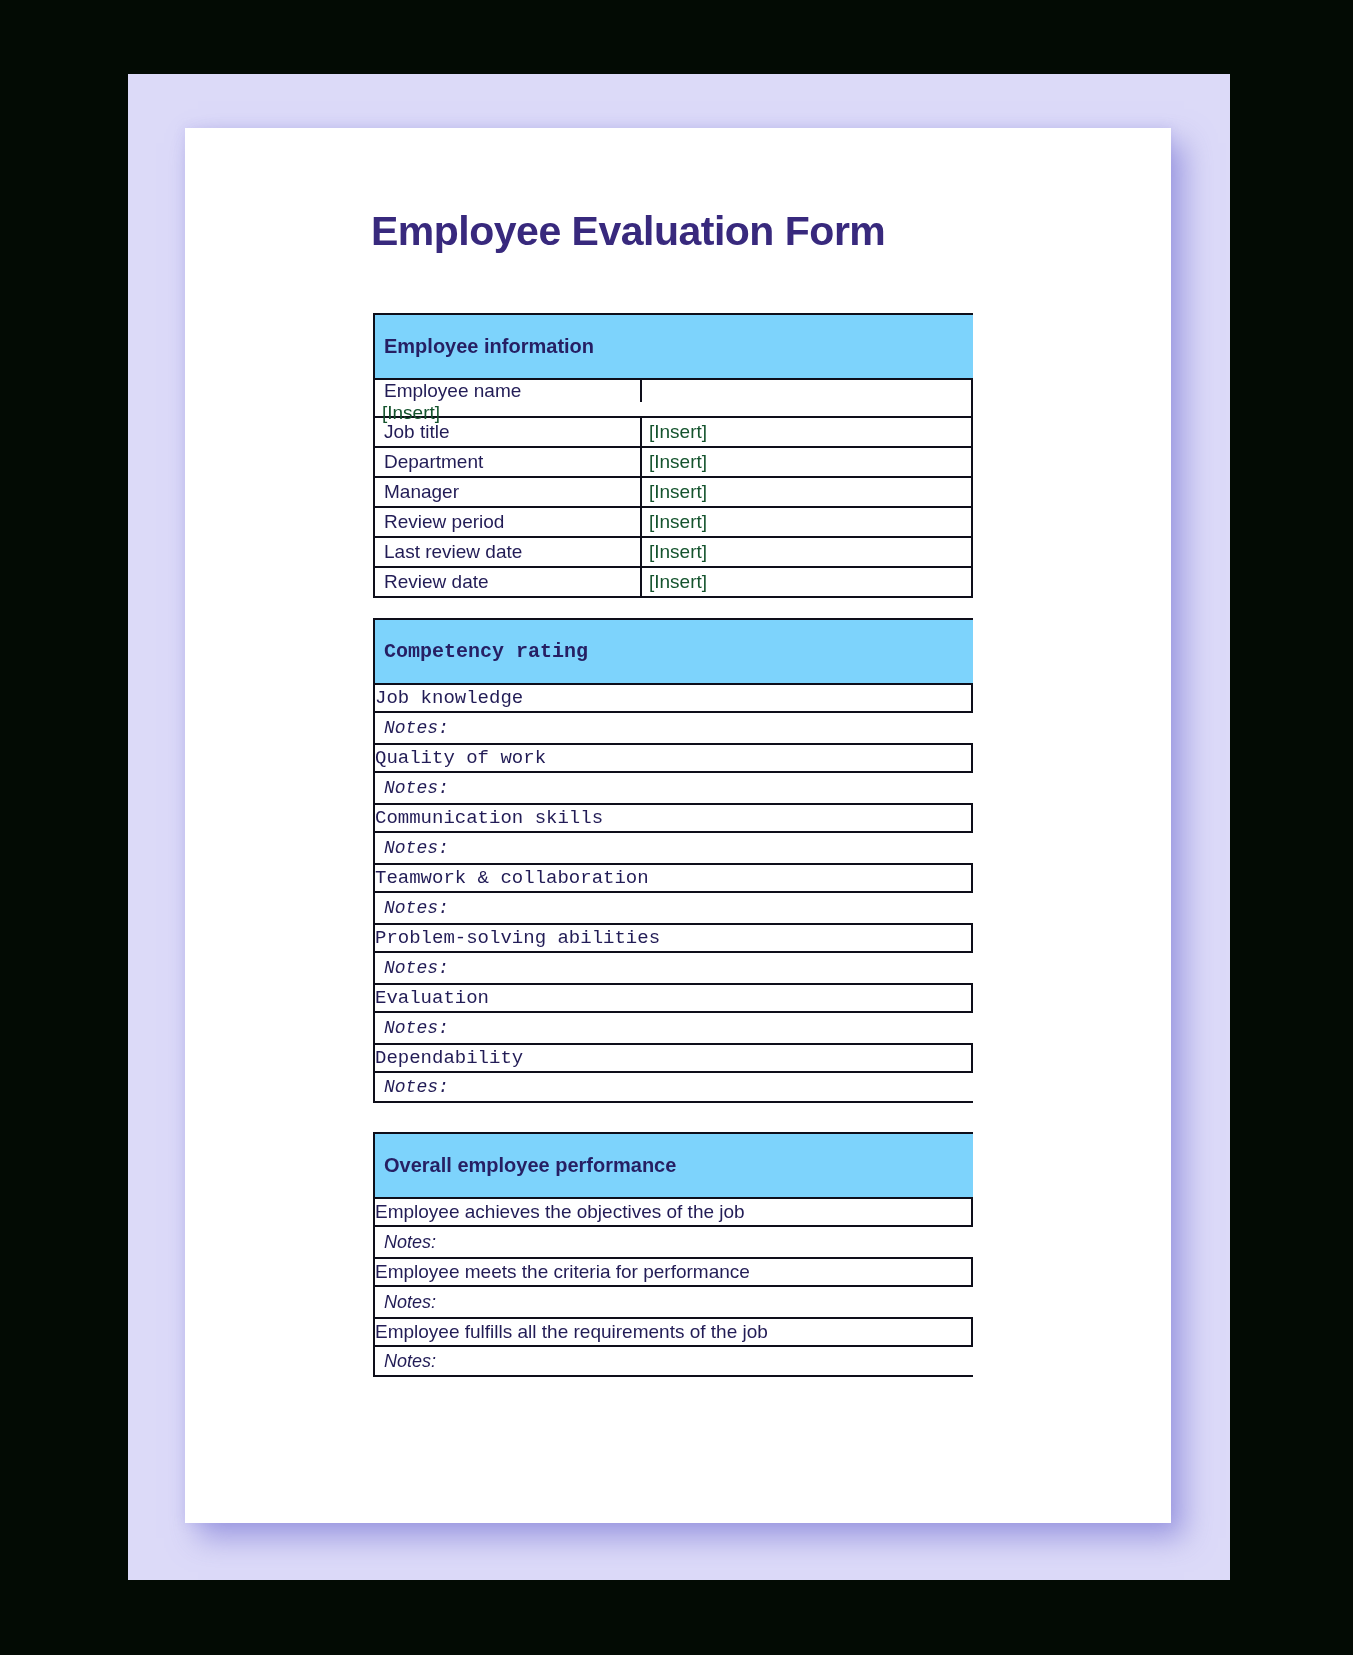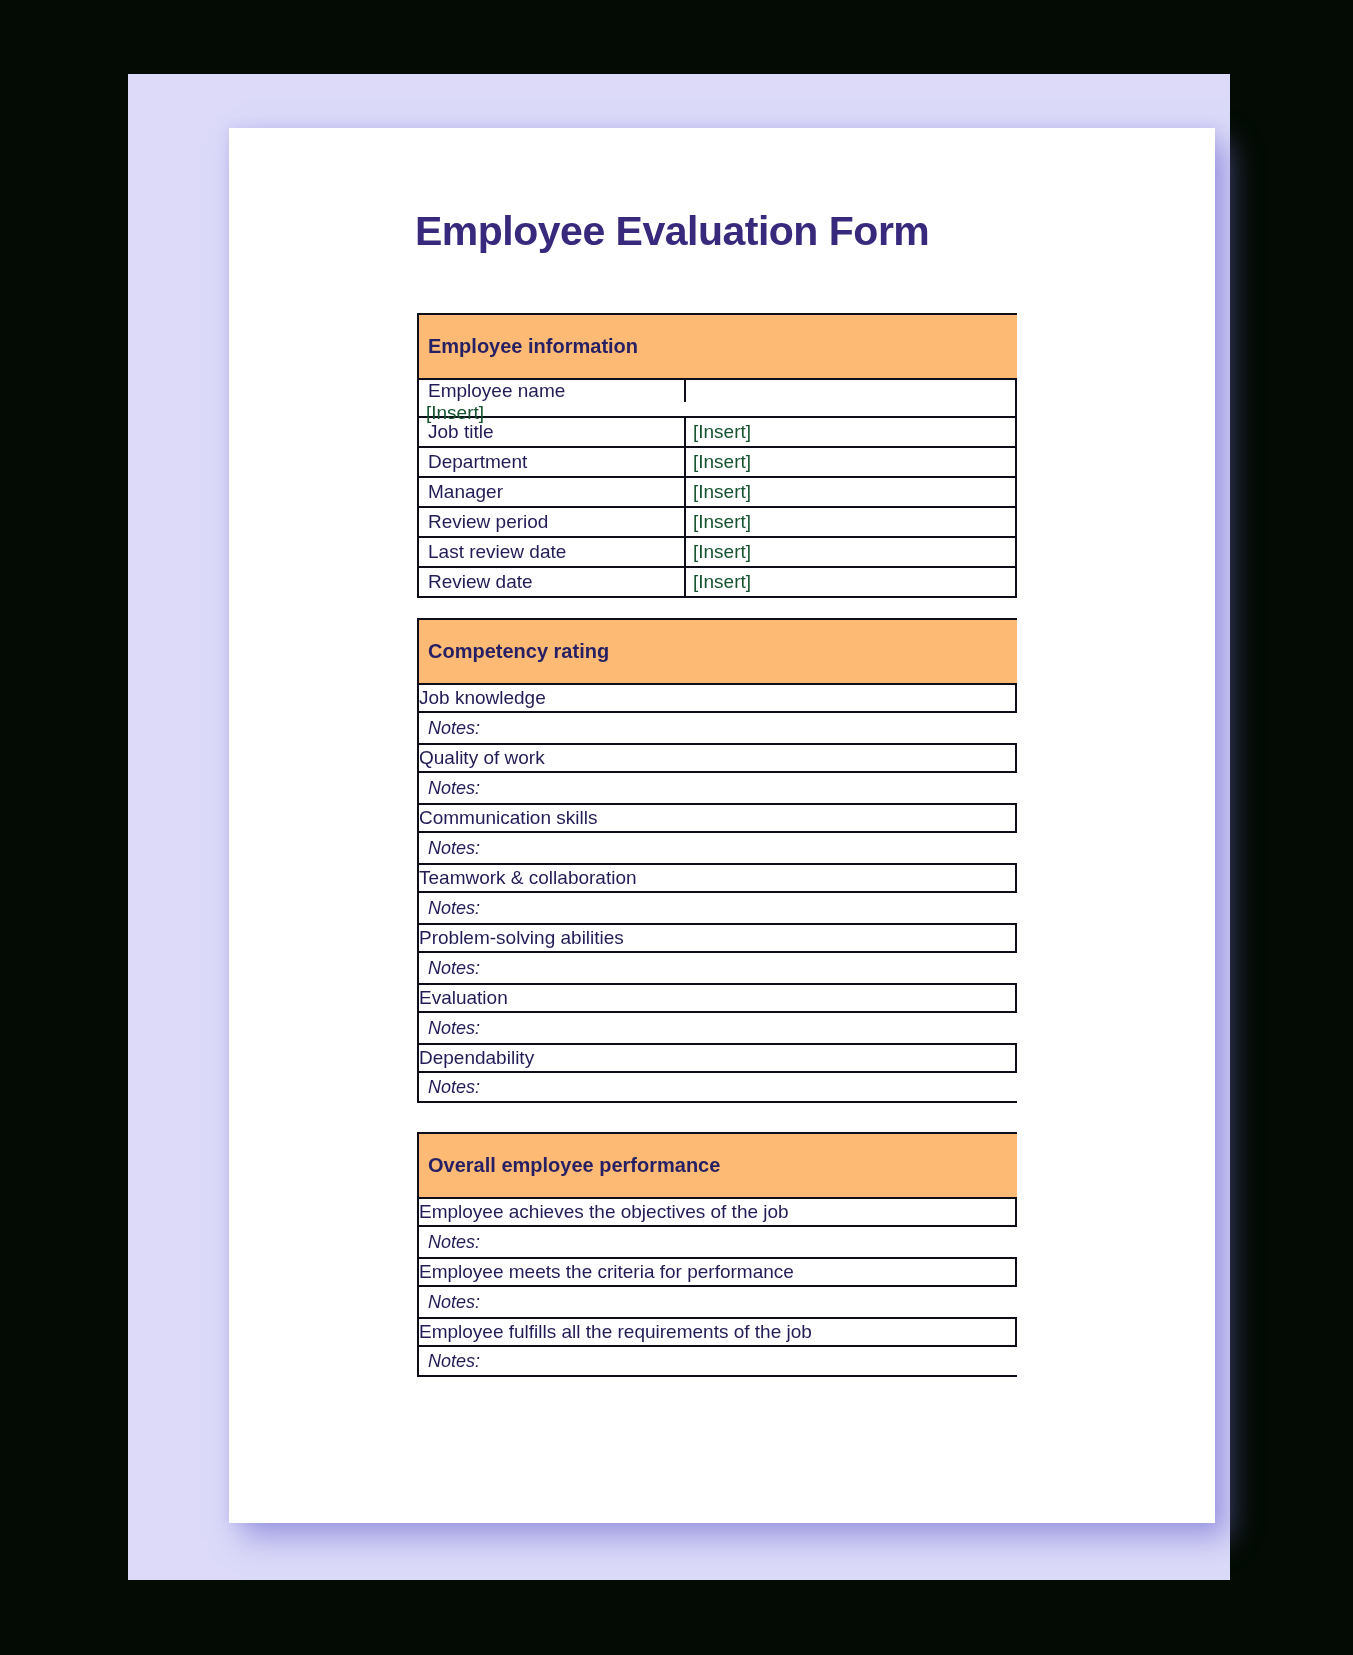--- a/index.html
+++ b/index.html
@@ -13,34 +13,33 @@
   .mat {
     position: absolute; left: 128px; top: 74px;
     width: 1102px; height: 1506px;
     background: #dcdaf8;
   }
   .page {
     position: absolute; left: 57px; top: 54px;
     width: 986px; height: 1395px;
     background: #ffffff;
     box-shadow: 13px 15px 28px rgba(119,116,211,0.62), 0 0 10px rgba(150,148,230,0.25);
-    margin-left: 44px;
   }
   .doc-title {
     position: absolute; left: 186px; top: 80px; margin: 0;
     font-size: 41px; font-weight: bold; letter-spacing: -0.5px;
     color: #38297d;
   }
   .sec { position: absolute; left: 188px; width: 600px; }
   .sec-info    { top: 185px; }
-  .sec-comp    { top: 490px; }
+  .sec-comp    { top: 490px; font-family: Liberation Mono, monospace; }
   .sec-overall { top: 1004px; }
   .sec-header {
     height: 65px; box-sizing: border-box;
-    background: #fdba74;
+    background: #7dd3fc;
     border-top: 2px solid #0e0e1a;
     border-left: 2px solid #0e0e1a;
     display: flex; align-items: center;
     padding-left: 9px;
     font-size: 20px; font-weight: bold; color: #261f63;
   }
   .info-row {
     display: flex; height: 30px; box-sizing: border-box;
     border: 2px solid #0e0e1a; border-top: none;
     background: #ffffff;

